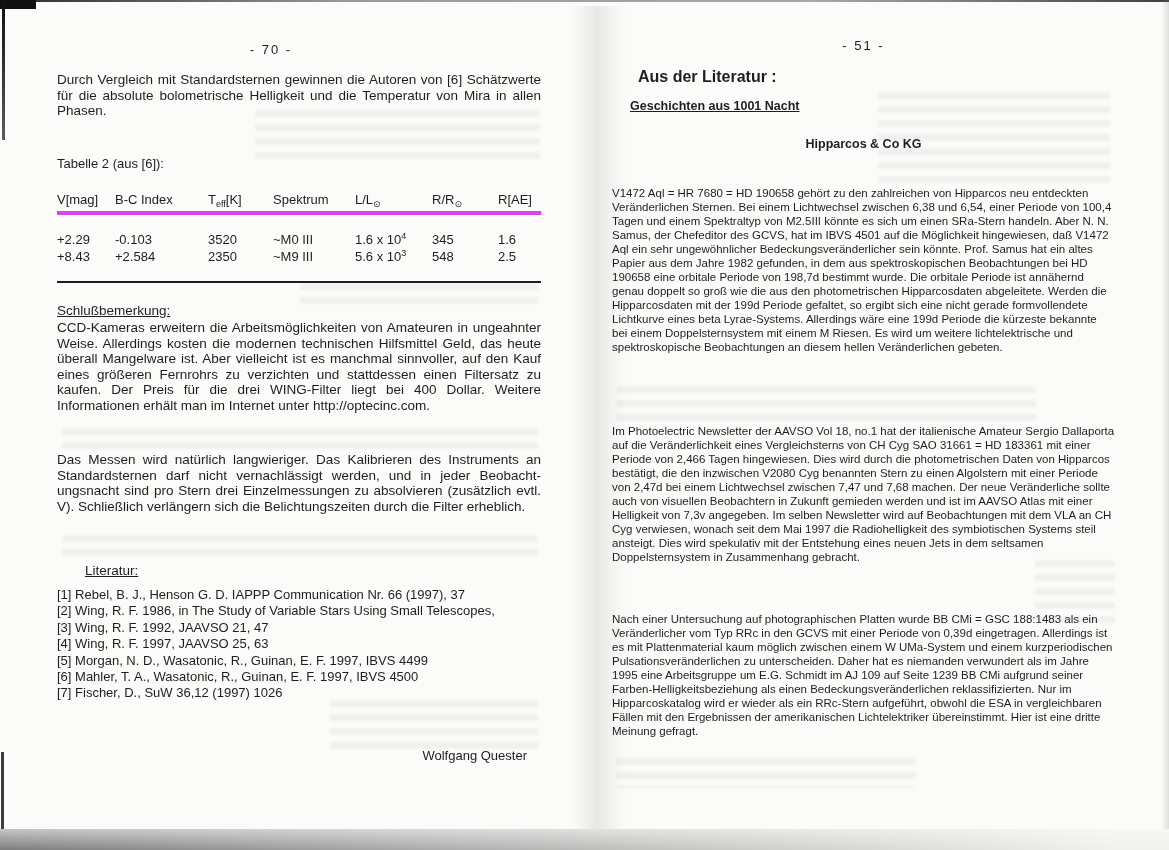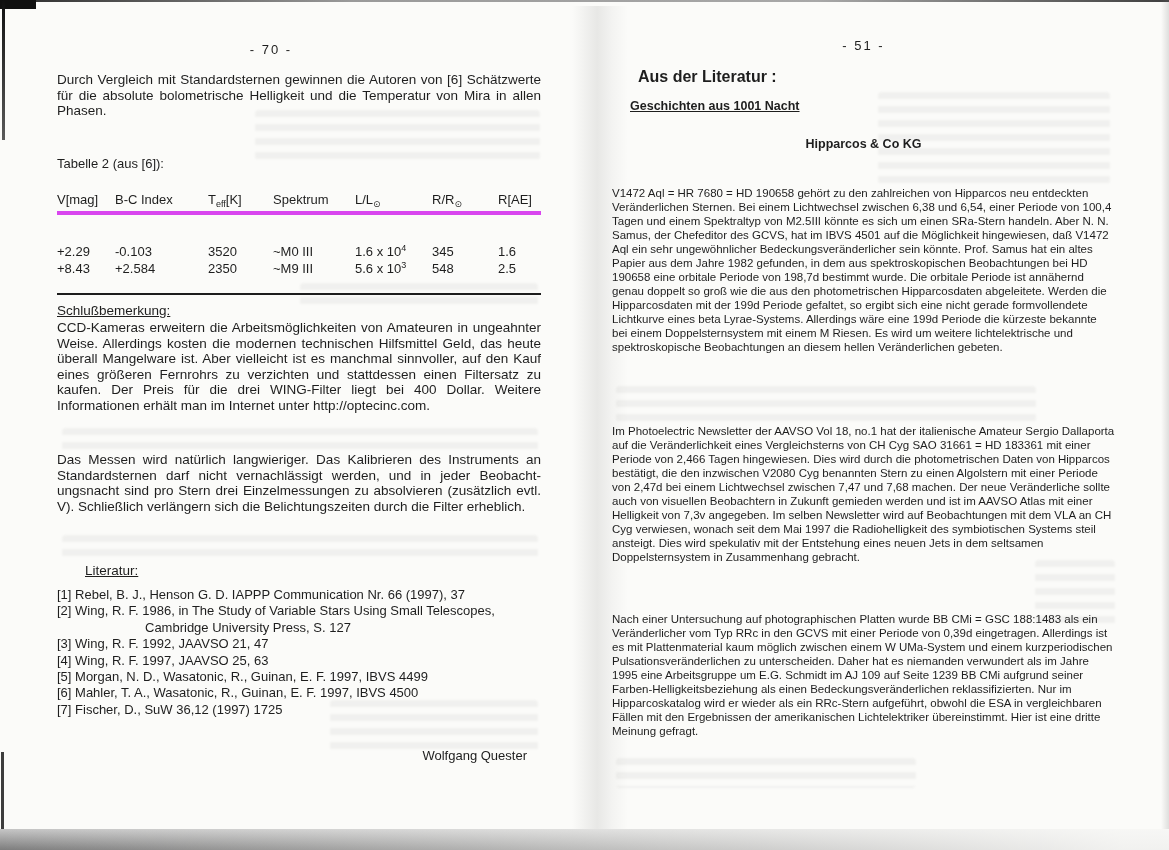--- a/index.html
+++ b/index.html
@@ -16,21 +16,21 @@
   .cap{font-size:13px;}
   .uh{text-decoration:underline;font-size:13.5px;}
   .refs{font-size:13px;line-height:16.4px;white-space:nowrap;}
   .ref-indent{padding-left:88px;}
   .sig{width:100%;text-align:right;padding-right:14px;box-sizing:border-box;font-size:13px;}
 
   
   .tbl{width:100%;font-size:13px;}
   .trow{display:grid;grid-template-columns:58px 93px 65px 82px 77px 66px 43px;}
   .thead{border-bottom:4px solid #d946ef;padding-bottom:4px;}
-  .tbody{padding-top:28px;}
+  .tbody{padding-top:16px;}
   .tbody .trow{line-height:17px;}
   .tbot{border-bottom:2px solid #1d1d1d;margin-top:16px;height:0;}
   .tbl sub{font-size:9px;vertical-align:-3px;line-height:0;}
   .tbl sup{font-size:9px;vertical-align:5px;line-height:0;}
 
   
   .body-r{font-size:11.5px;line-height:14px;width:100%;}
   .h-aus{font-weight:bold;font-size:16px;text-align:right;}
   .h-gesch{font-weight:bold;font-size:12.5px;}
   .h-hip{font-weight:bold;font-size:12.5px;width:100%;text-align:center;}
@@ -123,26 +123,25 @@
 
     <p class="abs body-l" style="top:320px;">CCD-Kameras erweitern die Arbeitsmöglichkeiten von Amateuren in ungeahnter Weise. Allerdings kosten die modernen technischen Hilfsmittel Geld, das heute überall Mangelware ist. Aber vielleicht ist es manchmal sinnvoller, auf den Kauf eines größeren Fernrohrs zu verzichten und stattdessen einen Filtersatz zu kaufen. Der Preis für die drei WING-Filter liegt bei 400 Dollar. Weitere Informationen erhält man im Internet unter http://optecinc.com.</p>
 
     <p class="abs body-l" style="top:452px;">Das Messen wird natürlich langwieriger. Das Kalibrieren des Instruments an Standardsternen darf nicht vernachlässigt werden, und in jeder Beobacht­ungsnacht sind pro Stern drei Einzelmessungen zu absolvieren (zusätzlich evtl. V). Schließlich verlängern sich die Belichtungszeiten durch die Filter erheblich.</p>
 
     <div class="abs uh" style="top:563px;margin-left:28px;">Literatur:</div>
 
     <div class="abs refs" style="top:587px;">
       <div>[1] Rebel, B. J., Henson G. D. IAPPP Communication Nr. 66 (1997), 37</div>
       <div>[2] Wing, R. F. 1986, in The Study of Variable Stars Using Small Telescopes,</div>
-      <div class="ref-indent">Cambridge University Press, S. 127</div>
       <div>[3] Wing, R. F. 1992, JAAVSO 21, 47</div>
       <div>[4] Wing, R. F. 1997, JAAVSO 25, 63</div>
       <div>[5] Morgan, N. D., Wasatonic, R., Guinan, E. F. 1997, IBVS 4499</div>
       <div>[6] Mahler, T. A., Wasatonic, R., Guinan, E. F. 1997, IBVS 4500</div>
-      <div>[7] Fischer, D., SuW 36,12 (1997) 1725</div>
+      <div>[7] Fischer, D., SuW 36,12 (1997) 1026</div>
     </div>
 
     <div class="abs sig" style="top:748px;">Wolfgang Quester</div>
   </div>
 
   <div class="page page-right">
 
     <div class="abs pagenum-r" style="top:38px;">- 51 -</div>
 
     <div class="abs h-aus" style="top:68px;left:26px;">Aus der Literatur :</div>

